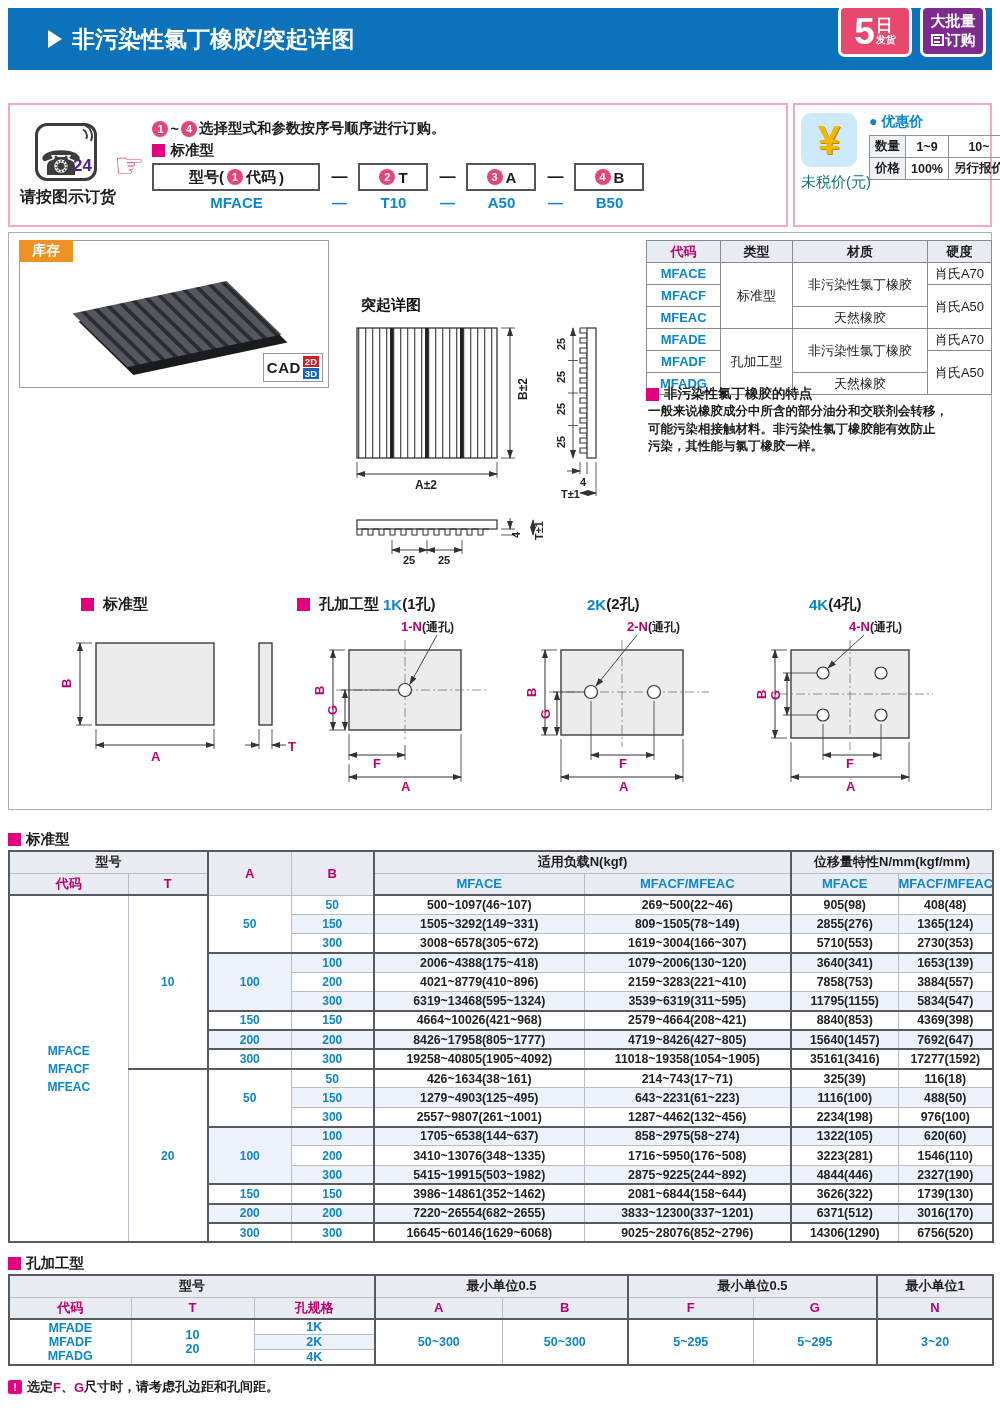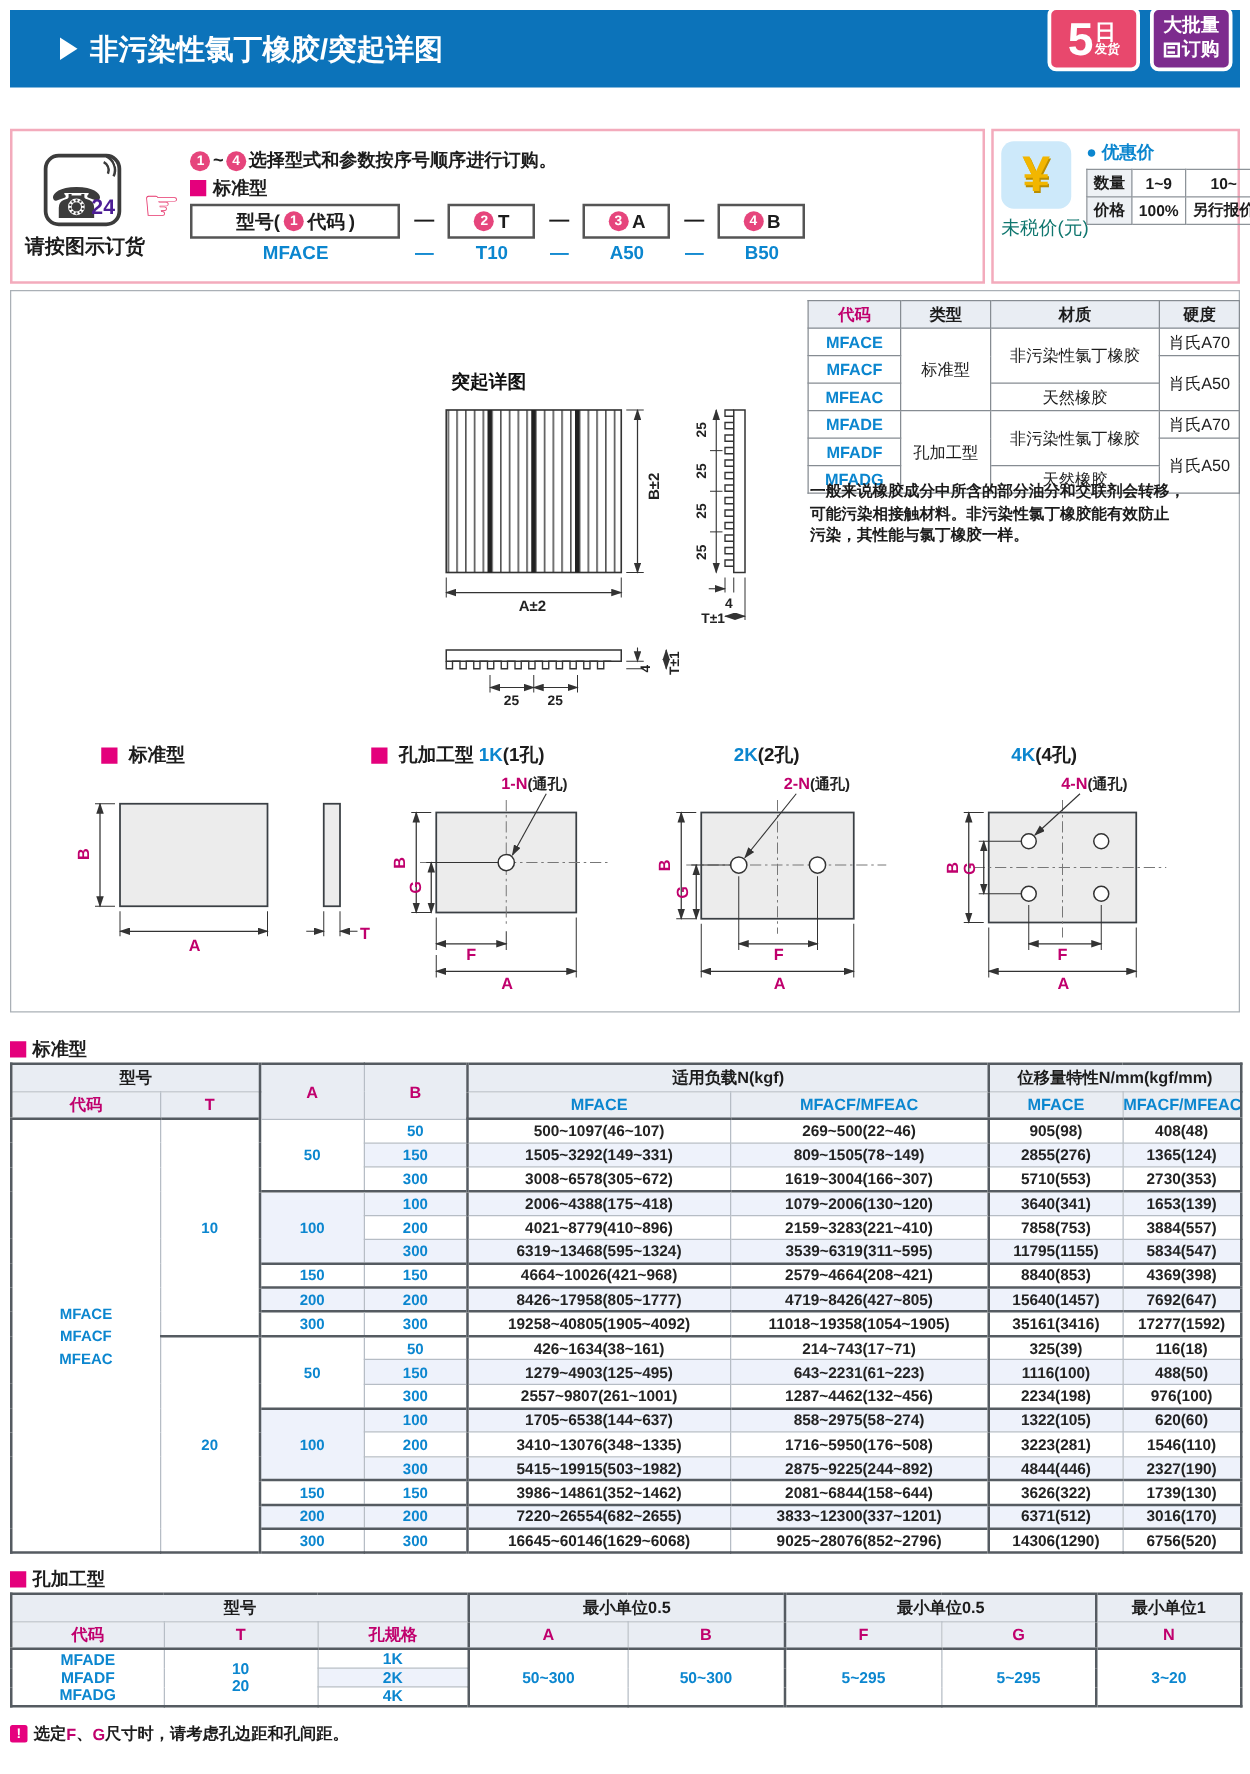--- a/index.html
+++ b/index.html
@@ -234,20 +234,32 @@
         <td>100%</td>
         <td>另行报价</td>
       </tr>
     </tbody>
       </table>
   </div>
 </div>
 
 <div class="mid">
 
+  <div class="prod">
+    <div class="pad-base"></div>
+    <div class="pad-stripes"></div>
+    <div class="stock">库存</div>
+    <div class="cad">
+      <span class="cad-l">CAD</span>
+      <span class="cad-col">
+          <span class="c2d">2D</span>
+          <span class="c3d">3D</span>
+        </span>
+    </div>
+  </div>
 
   <table class="ctab">
     <tbody>
         <tr>
       <th class="mag" style="width:74px">代码</th>
       <th style="width:72px">类型</th>
       <th style="width:135px">材质</th>
       <th>硬度</th>
     </tr>
     <tr>
@@ -275,20 +287,24 @@
           <td rowspan="2">肖氏A50</td>
         </tr>
     <tr>
           <td class="code">MFADG</td>
           <td>天然橡胶</td>
         </tr>
   </tbody>
     </table>
 
   <div class="feat">
+    <div class="feat-title">
+        <span class="sq"></span>
+        <span>非污染性氯丁橡胶的特点</span>
+      </div>
     <p><span>一般来说橡胶成分中所含的部分油分和交联剂会转移，</span><br>
        <span>可能污染相接触材料。非污染性氯丁橡胶能有效防止</span><br>
        <span>污染，其性能与氯丁橡胶一样。</span></p>
   </div>
 
   <svg class="abs" style="left:328px;top:55px" width="315" height="300">
     <text x="24" y="22" class="dtit">突起详图</text>
     <rect x="20" y="40" width="140" height="130" fill="url(#vlines)" stroke="#333" stroke-width="1.3"></rect>
     <rect x="53" y="40" width="3.5" height="130" fill="#222"></rect>
       <rect x="88" y="40" width="3.5" height="130" fill="#222"></rect>

